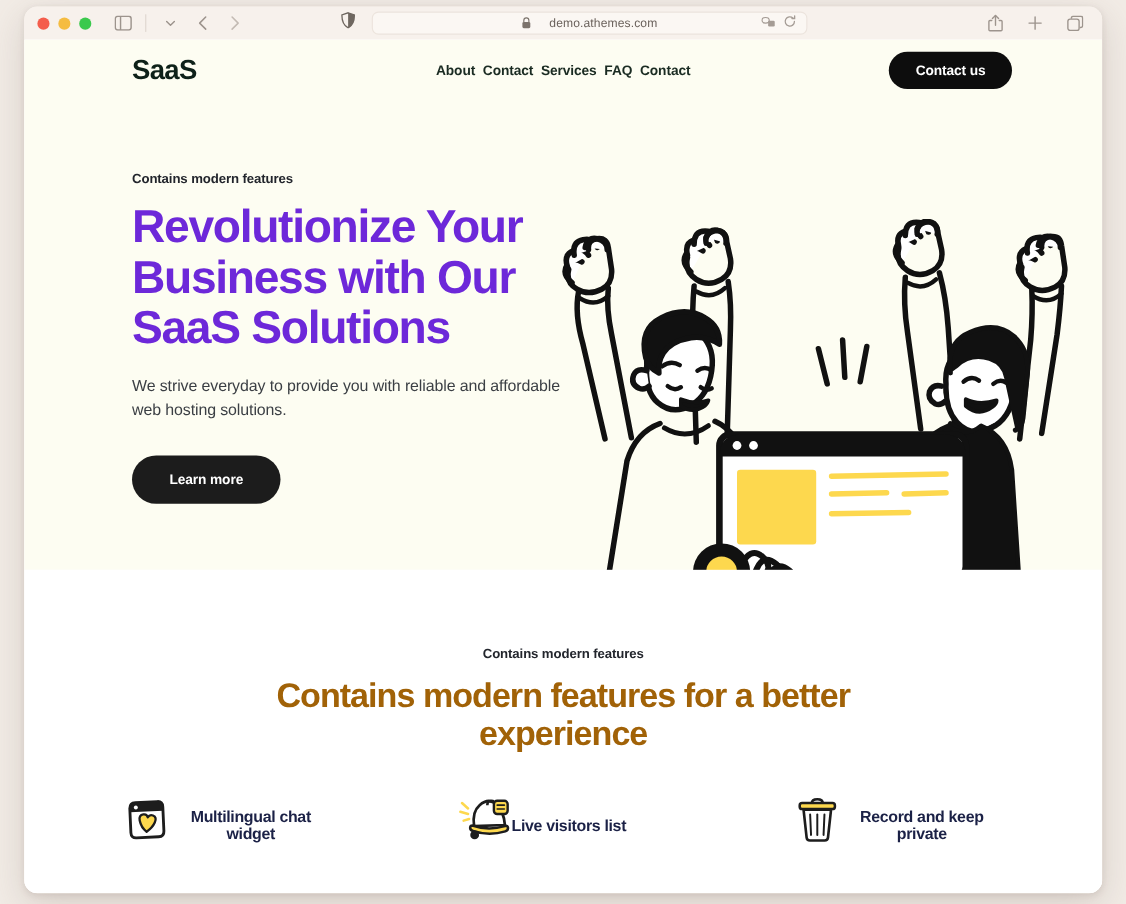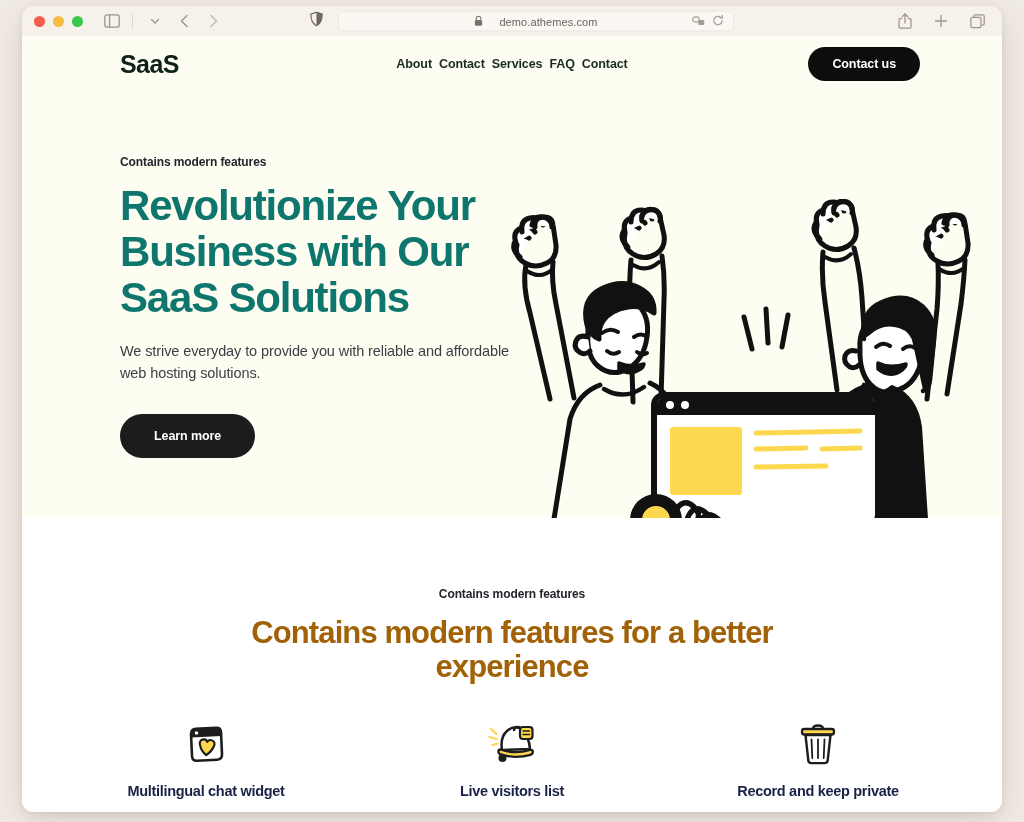--- a/index.html
+++ b/index.html
@@ -148,21 +148,21 @@
     font-weight: 700;
     color: #22252c;
     letter-spacing: -0.1px;
     margin-bottom: 14px;
   }
 
   #hero-title {
     font-size: 42px;
     line-height: 46px;
     font-weight: 700;
-    color: #0f766e;
+    color: #6d28d9;
     letter-spacing: -1.2px;
     max-width: 400px;
   }
 
   #hero-subtitle {
     margin-top: 19px;
     font-size: 14.5px;
     line-height: 22px;
     color: #3b3f44;
     max-width: 390px;
@@ -217,21 +217,21 @@
     letter-spacing: -0.9px;
     max-width: 570px;
   }
 
   #features-grid {
     display: flex;
     justify-content: center;
     gap: 116px;
     margin-top: 34px;
   }
-  .feature-card { width: 190px; display: flex; flex-direction: column; align-items: center; }
+  .feature-card { width: 190px; display: flex; flex-direction: row; align-items: center; }
   .feature-icon { height: 48px; display: flex; align-items: flex-end; justify-content: center; }
   .feature-label {
     margin-top: 17px;
     font-size: 14.5px;
     font-weight: 700;
     color: #1b2146;
     letter-spacing: -0.3px;
   }
 </style>
 </head>

